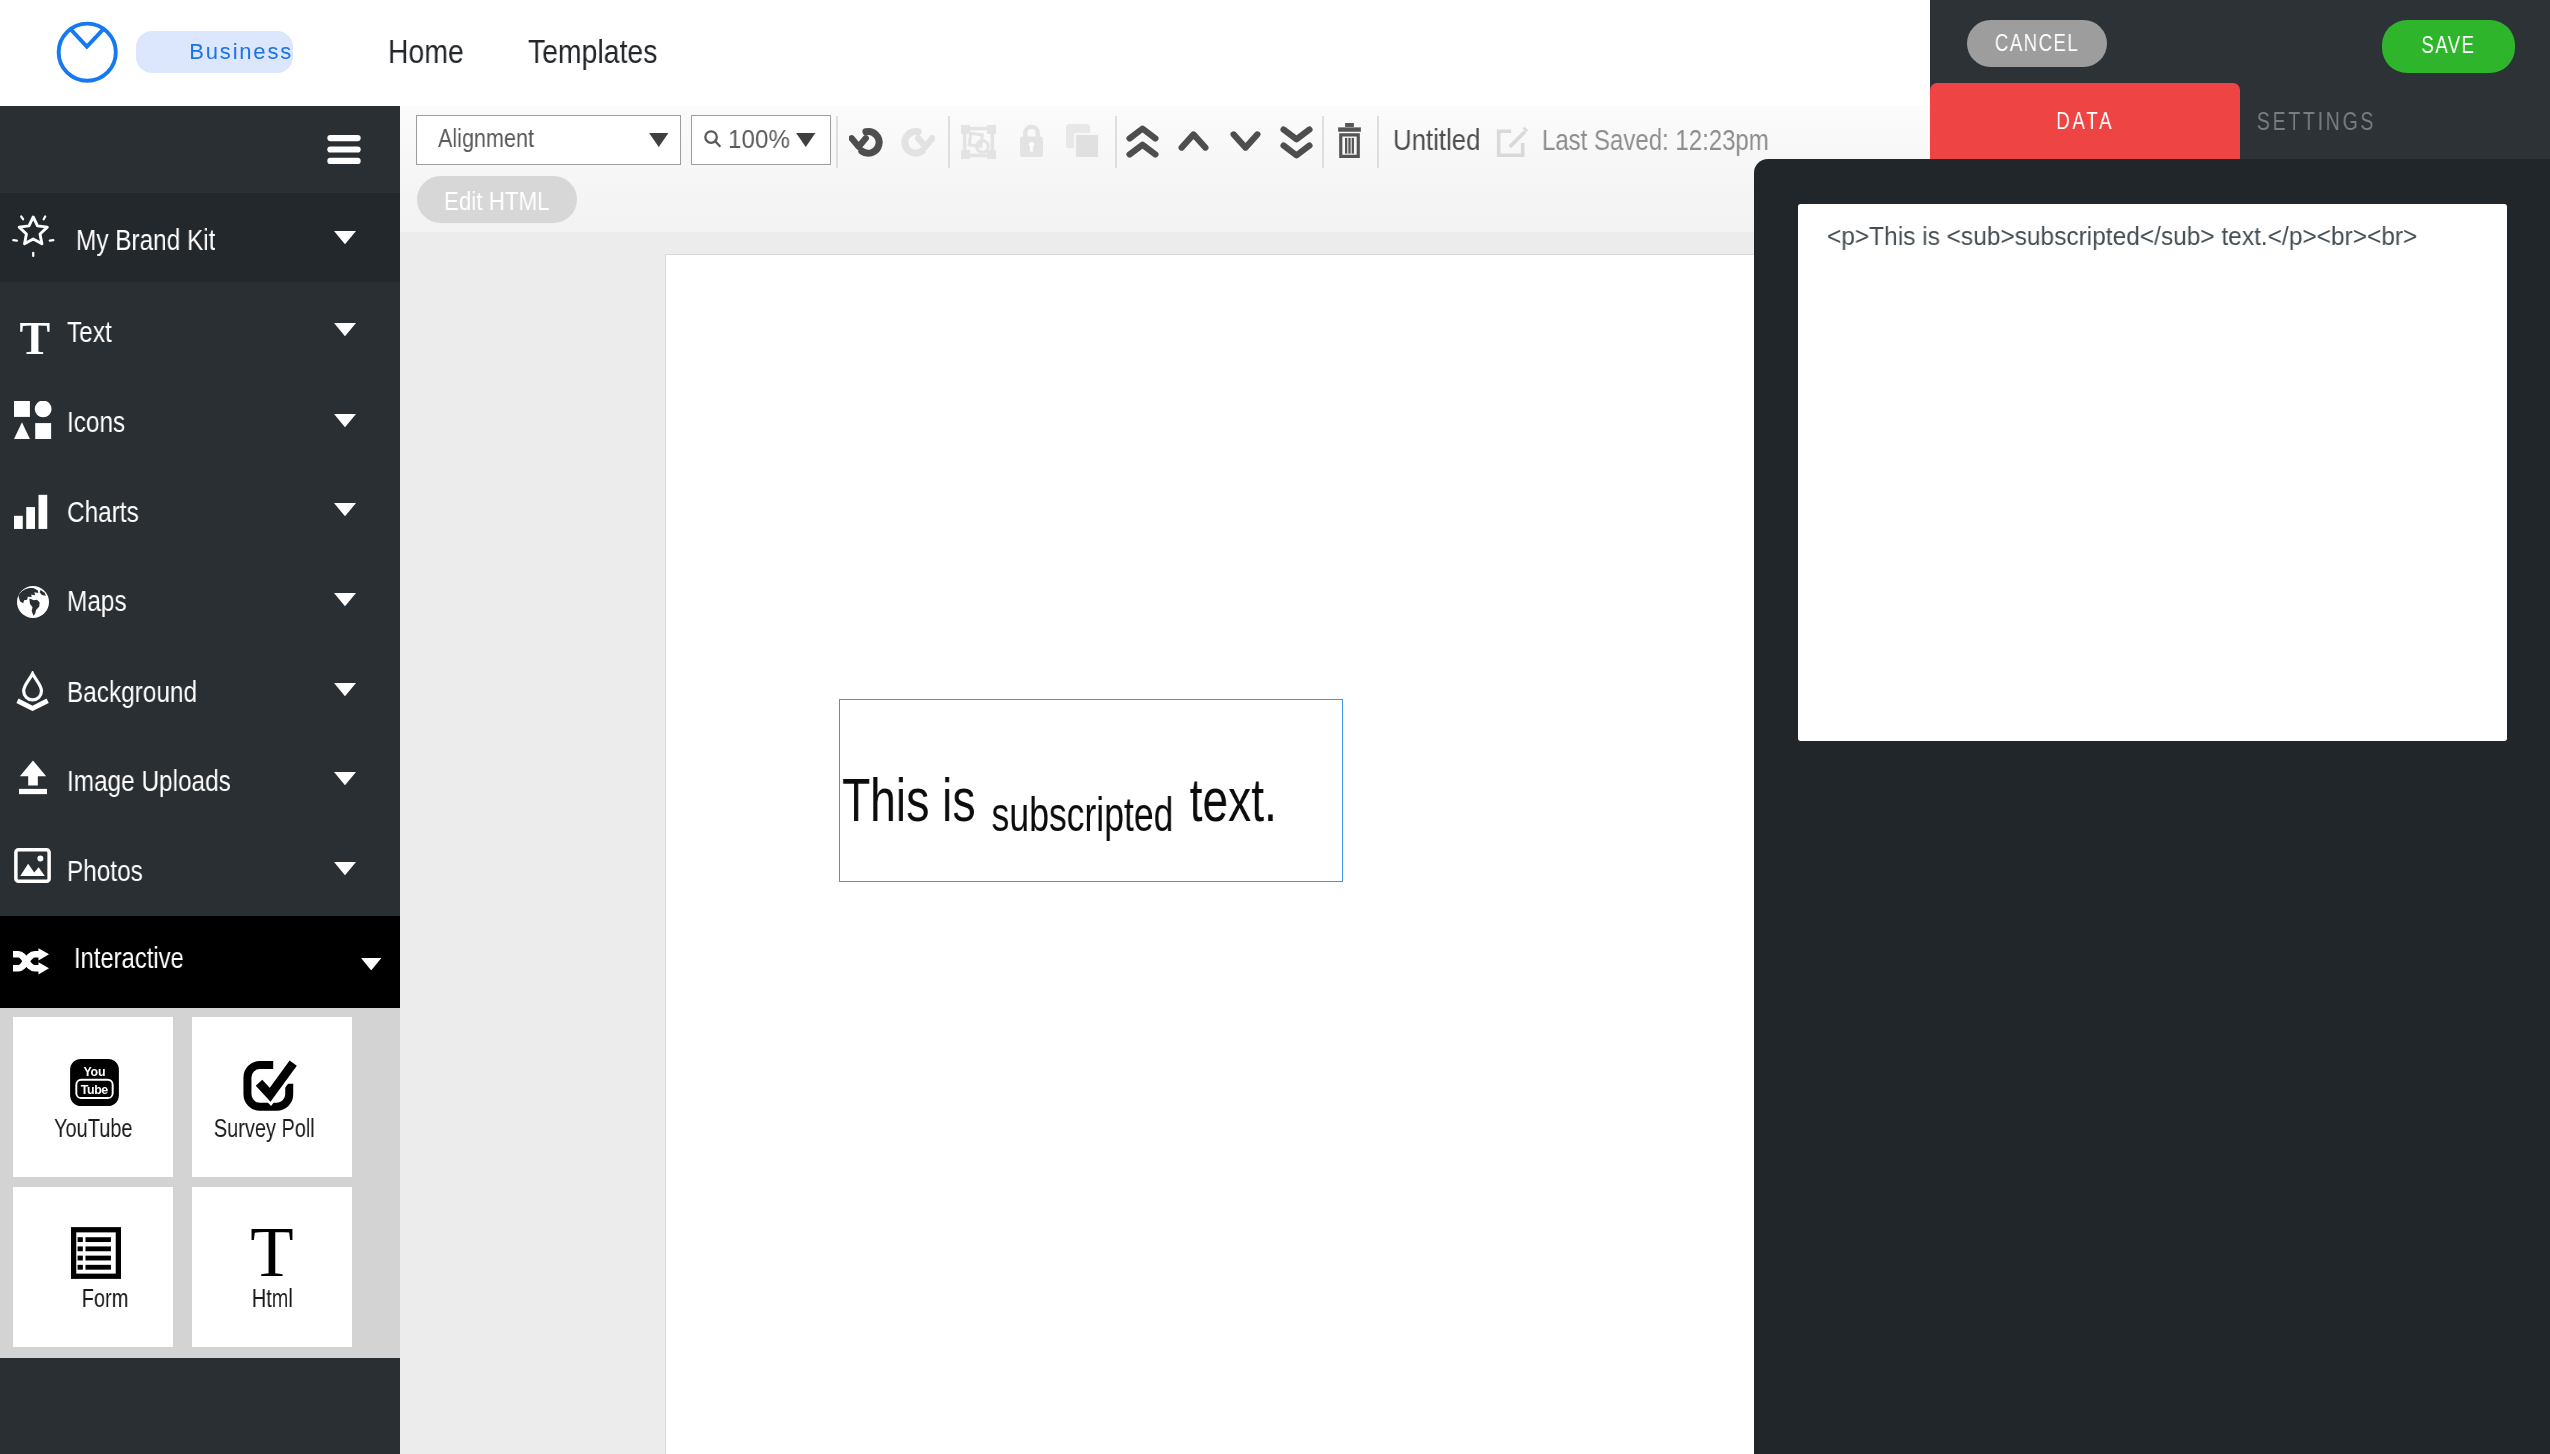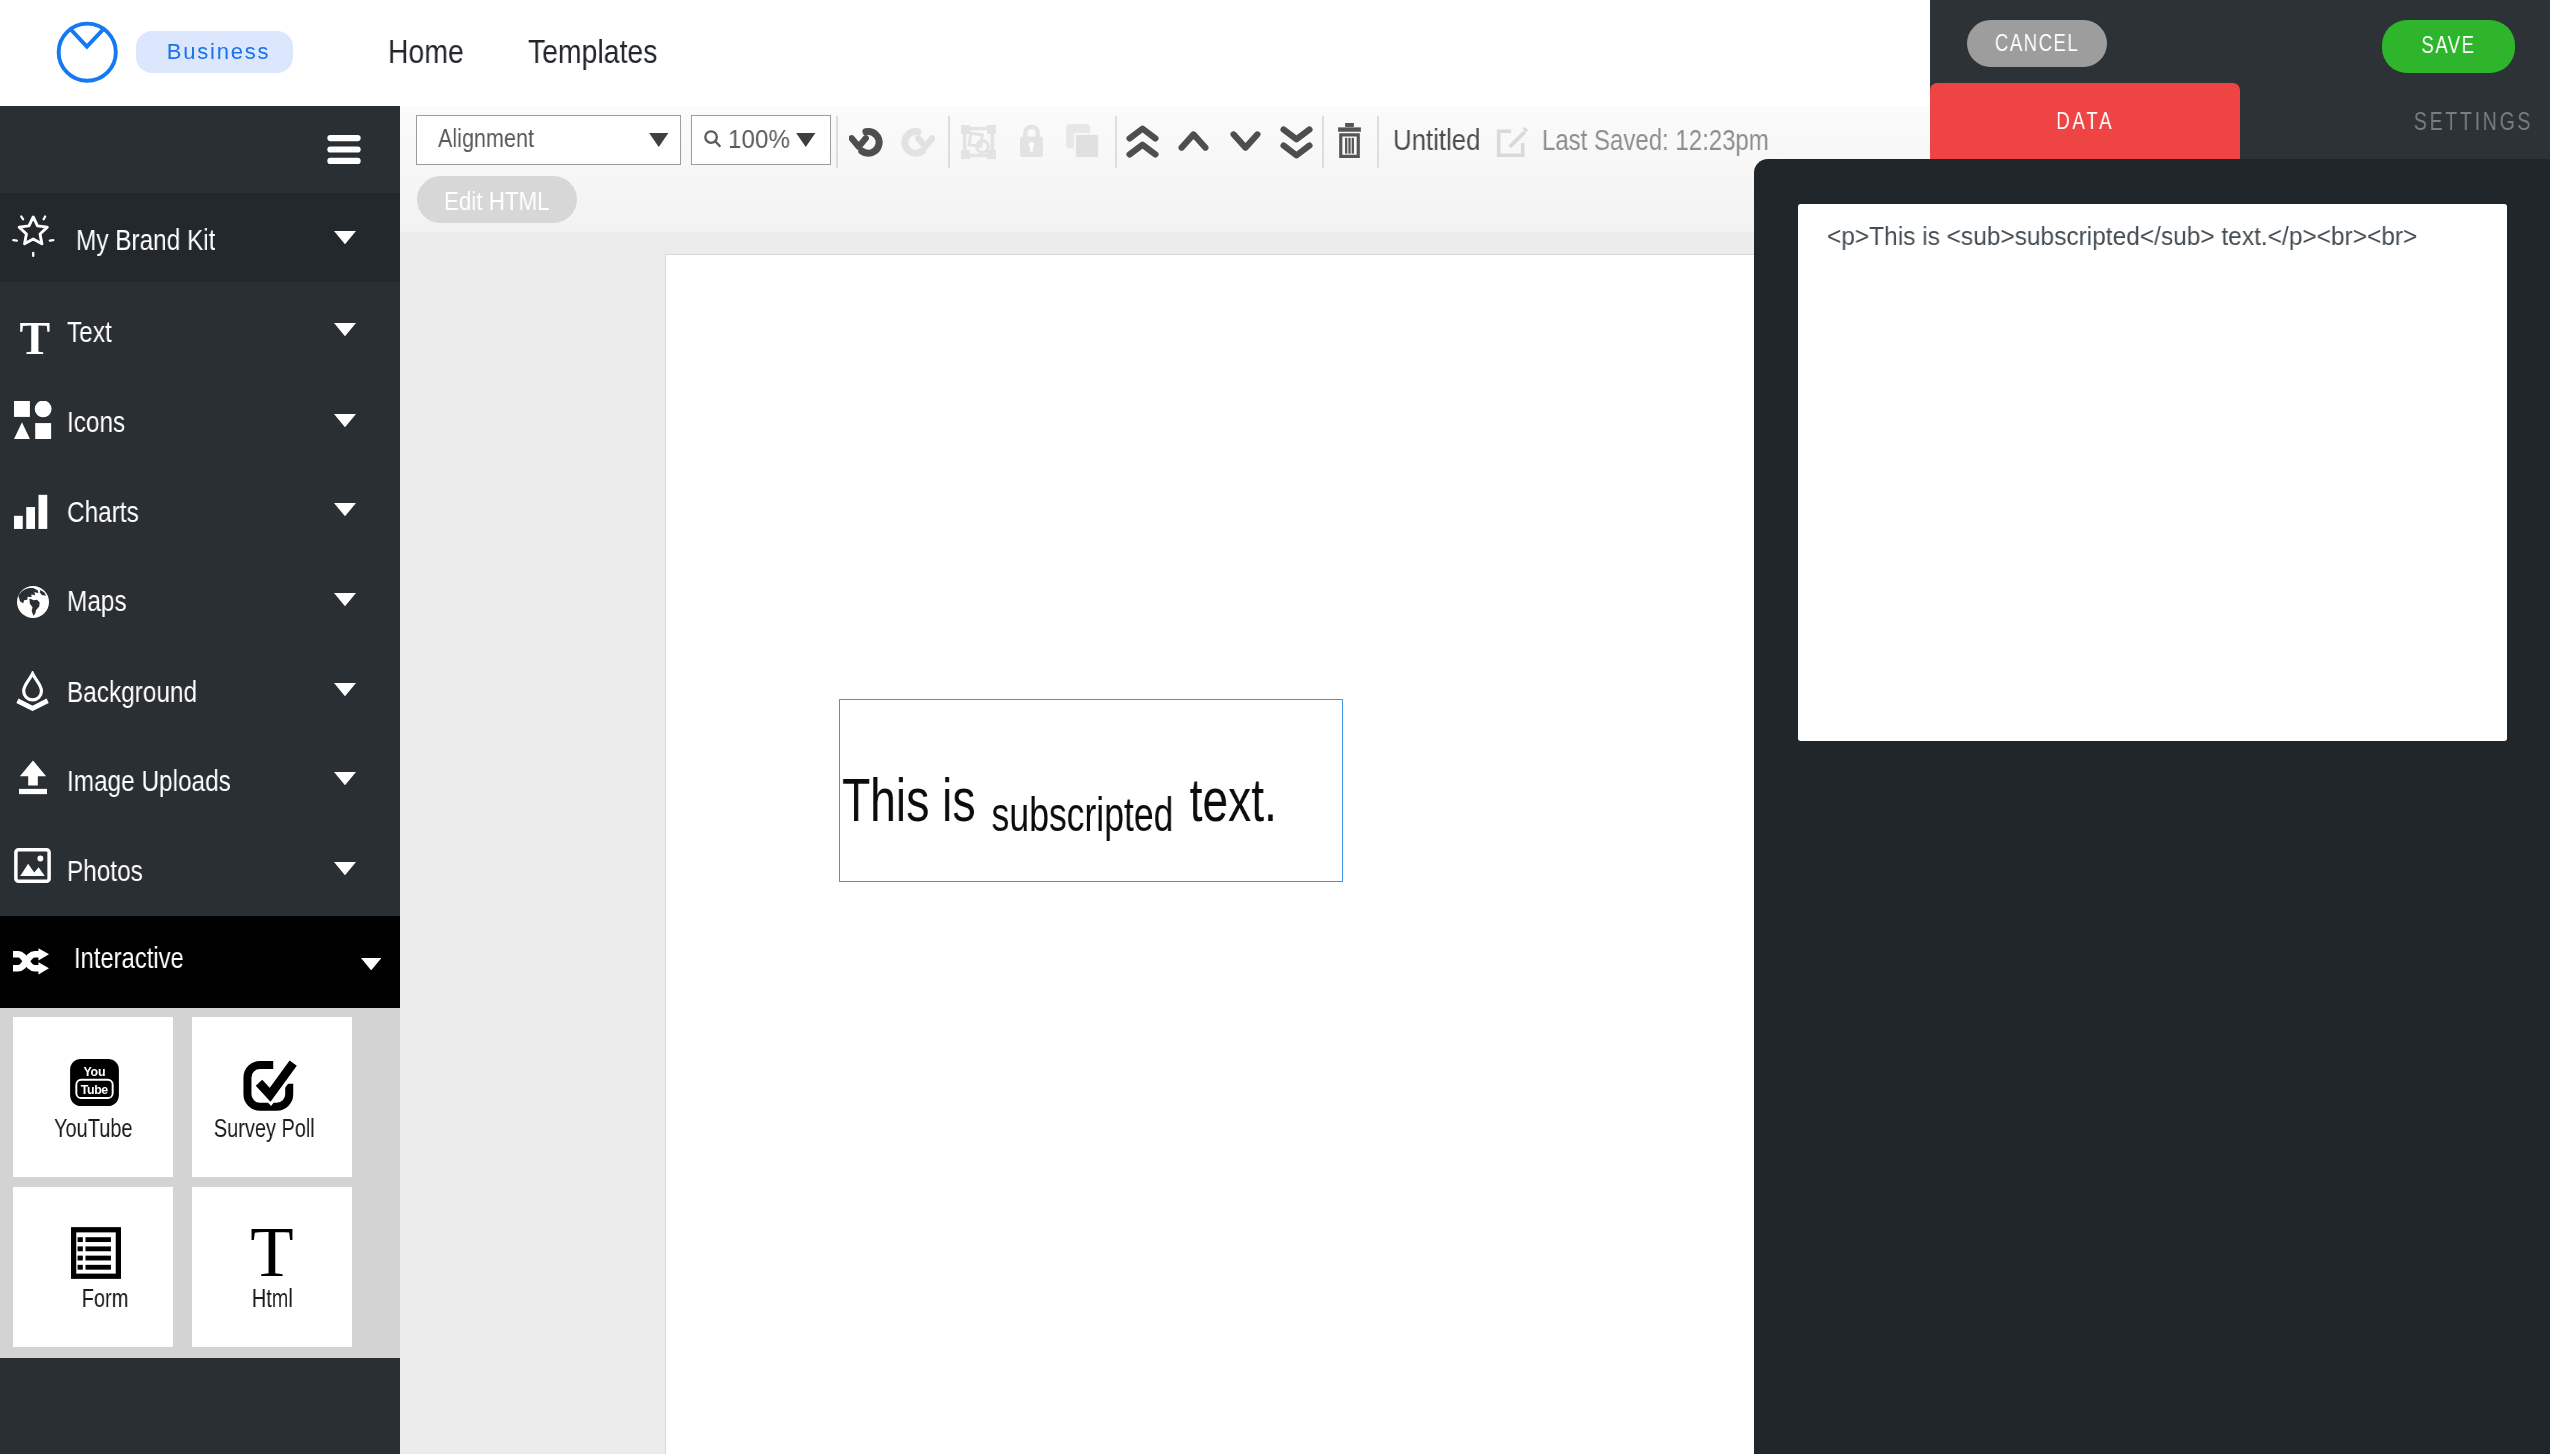--- a/index.html
+++ b/index.html
@@ -13,21 +13,21 @@
 <div class="abs" style="left:665px; top:254px; width:1089px; height:1200px; background:#ffffff; border-top:1.8px solid #d8d8d8; border-left:1.8px solid #d8d8d8;"></div>
 
 <div class="abs" id="canvastext" style="left:842px; top:764px; font-size:62px; color:#0c0c0c; white-space:nowrap; will-change:transform; transform:scaleX(0.745); transform-origin:0 0;">This is <sub style="margin-left:4.4px; font-size:0.77em; vertical-align:-9.7px;">subscripted</sub><span style="margin-left:4.4px;"> text.</span></div>
 <div class="abs" style="left:839px; top:699px; width:504px; height:183px; border:1.8px solid #3e97e6;"></div>
 
 <div class="abs" style="left:0; top:0; width:1930px; height:106px; background:#ffffff;"></div>
 <svg class="abs" style="left:56px; top:21px;" width="63" height="63" viewBox="0 0 71 71">
   <circle cx="35.2" cy="35.2" r="32.2" fill="none" stroke="#1579f1" stroke-width="4.4"></circle>
   <path d="M16.6 9.5 L34.8 28.8 L52.9 9.8" fill="none" stroke="#1579f1" stroke-width="4.4"></path>
 </svg>
-<div class="abs" style="left:136px; top:31px; width:157px; height:42px; background:#dce6fc; border-radius:16px; color:#1a73e8; font-size:22px; letter-spacing:1.8px; text-align:center; line-height:42px;padding-left:8px;">Bu<span>siness</span></div>
+<div class="abs" style="left:136px; top:31px; width:157px; height:42px; background:#dce6fc; border-radius:16px; color:#1a73e8; font-size:22px; letter-spacing:1.8px; text-align:right; line-height:42px;padding-left:8px;">Bu<span>siness</span></div>
 <div class="abs" style="left:388px; top:35px; font-size:33px; line-height:1; color:#23262a; will-change:transform; transform:scaleX(0.86); transform-origin:0 0;">Home</div>
 <div class="abs" style="left:528px; top:35px; font-size:33px; line-height:1; color:#23262a; will-change:transform; transform:scaleX(0.86); transform-origin:0 0;">Templates</div>
 
 <div class="abs" style="left:400px; top:106px; width:1530px; height:126px; background:linear-gradient(180deg,#fbfbfb,#f2f2f2);"></div>
 
 <div class="abs" style="left:416px; top:115px; width:265px; height:50px; background:#fff; border:1.8px solid #9d9d9d;"></div>
 <div class="abs" style="left:438px; top:125px; font-size:26px; line-height:1; color:#5a5a5a; will-change:transform; transform:scaleX(0.83); transform-origin:0 0;">Alignment</div>
 <svg class="abs" style="left:649px; top:133px;" width="19.5" height="14" viewBox="0 0 22 16">
     <path d="M0 0 L22 0 L11 16 Z" fill="#3f3f3f"></path>
   </svg>
@@ -255,17 +255,17 @@
 <div class="abs" style="left:192px; top:1217px; width:160px; text-align:center; font-family:'Liberation Serif',serif; font-size:71px; line-height:1; color:#000000;">T</div>
 <div class="abs" style="left:192px; top:1285px; width:160px; text-align:center; font-size:26.6px; line-height:1; color:#1b1b1b;"><span style="display:inline-block; will-change:transform; transform:scaleX(0.75); transform-origin:50% 0;">Html</span></div>
 
 <div class="abs" style="left:1930px; top:0; width:620px; height:159px; background:#2c3236;"></div>
 <div class="abs" style="left:1967px; top:20.4px; width:140px; height:47px; background:#9d9d9d; border-radius:24px; color:#ffffff; font-size:23px; letter-spacing:1.8px; text-align:center; line-height:47px;"><span style="display:inline-block; will-change:transform; transform:scaleX(0.81); transform-origin:50% 50%;">CANCEL</span></div>
 <div class="abs" style="left:2382px; top:19.5px; width:133px; height:53px; background:#2eb52c; border-radius:25px; color:#ffffff; font-size:23px; letter-spacing:1.8px; text-align:center; line-height:50px;"><span style="display:inline-block; will-change:transform; transform:scaleX(0.81); transform-origin:50% 50%;">SAVE</span></div>
 
 <div class="abs" style="left:1754px; top:159px; width:796px; height:1296px; background:#20262a; border-top-left-radius:14px;"></div>
 
 <div class="abs" style="left:1930px; top:83px; width:310px; height:76px; background:#ef4444; border-top-left-radius:7px; border-top-right-radius:7px; color:#ffffff; font-size:24px; letter-spacing:3.5px; text-align:center; line-height:76px;"><span style="display:inline-block; will-change:transform; transform:scaleX(0.78); transform-origin:50% 50%;">DATA</span></div>
-<div class="abs" style="left:2240px; top:83px; width:310px; height:76px; color:#767d83; font-size:25px; letter-spacing:3.5px; text-align:right; line-height:76px;"><span style="display:inline-block; will-change:transform; transform:scaleX(0.78); transform-origin:50% 50%;">SETTINGS</span></div>
+<div class="abs" style="left:2240px; top:83px; width:310px; height:76px; color:#767d83; font-size:25px; letter-spacing:3.5px; text-align:left; line-height:76px;"><span style="display:inline-block; will-change:transform; transform:scaleX(0.78); transform-origin:50% 50%;">SETTINGS</span></div>
 
 <div class="abs" style="left:1798px; top:204px; width:709px; height:537px; background:#ffffff; border-radius:2.7px;"></div>
 <div class="abs" id="codetext" style="left:1827px; top:223px; font-size:26.6px; line-height:1; color:#454e54; will-change:transform; transform:scaleX(0.92); transform-origin:0 0; white-space:nowrap;">&lt;p&gt;This is &lt;sub&gt;subscripted&lt;/sub&gt; text.&lt;/p&gt;&lt;br&gt;&lt;br&gt;</div>
 
 
 </body></html>

